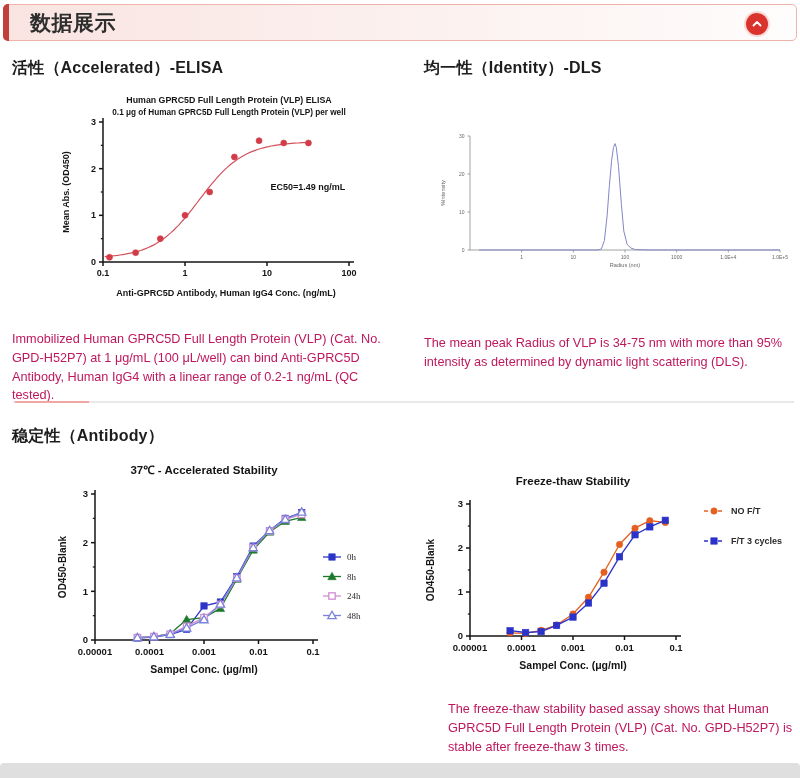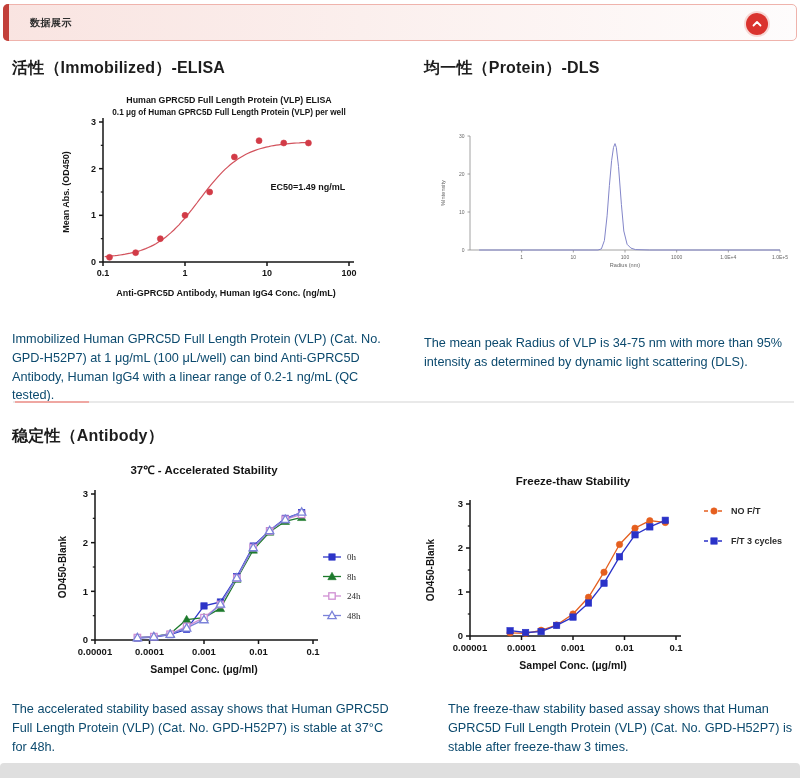--- a/index.html
+++ b/index.html
@@ -9,30 +9,30 @@
 
   
   .hdr {
     position:absolute; top:4px; left:3px; right:3px; height:37px;
     border:1px solid #efb3ac; border-radius:5px;
     background:linear-gradient(to right,#f9e4e1 0%,#fbefed 45%,#fefcfc 100%);
     display:flex; align-items:center;
   }
   .hdr-accent { position:absolute; left:-1px; top:-1px; bottom:-1px; width:6px;
     background:#c2403a; border-radius:5px 0 0 5px; }
-  .hdr-title { font-size:10px; font-weight:700; color:#2e2e2e; padding-left:26px; letter-spacing:.5px; }
+  .hdr-title { font-size:21px; font-weight:700; color:#2e2e2e; padding-left:26px; letter-spacing:.5px; }
   .collapse-btn {
     position:absolute; right:28px; top:8px; width:22px; height:22px; border:none;
     border-radius:50%; background:#da332e; cursor:pointer; display:flex; align-items:center; justify-content:center;
     box-shadow:0 0 0 2px #f7d9d6;
   }
   .collapse-btn svg { display:block; }
 
   h2.sec { position:absolute; font-size:16px; font-weight:700; color:#1d1d1d; letter-spacing:.2px; }
-  p.desc { position:absolute; font-size:12.7px; color:#0c4a6e; line-height:1.48; }
+  p.desc { position:absolute; font-size:12.7px; color:#be185d; line-height:1.48; }
 
   .chartbox { position:absolute; }
 
   .divider { position:absolute; top:401px; left:13px; right:6px; height:2px; background:#e9e9e9; }
   .divider-accent { position:absolute; left:2px; top:0; width:74px; height:2px; background:#efa7a2; }
 
   .bottom-strip { position:absolute; left:0; right:0; bottom:0; height:15px; background:#dfdfdf; border-radius:4px 4px 0 0; }
 </style>
 </head>
 <body>
@@ -42,22 +42,22 @@
   <header class="hdr">
     <span class="hdr-accent"></span>
     <span class="hdr-title">数据展示</span>
     <button class="collapse-btn" title="">
       <svg width="12" height="12" viewBox="0 0 12 12">
         <polyline points="2.5,7.5 6,4 9.5,7.5" fill="none" stroke="#ffffff" stroke-width="1.8" stroke-linecap="round" stroke-linejoin="round"></polyline>
       </svg>
     </button>
   </header>
 
-  <h2 class="sec" style="left:12px; top:58px;">活性（Immobilized）-ELISA</h2>
-  <h2 class="sec" style="left:424px; top:58px;">均一性（Protein）-DLS</h2>
+  <h2 class="sec" style="left:12px; top:58px;">活性（Accelerated）-ELISA</h2>
+  <h2 class="sec" style="left:424px; top:58px;">均一性（Identity）-DLS</h2>
 
   <div class="chartbox" style="left:57px; top:92px;" id="chart-0"><svg width="336" height="216" viewBox="0 0 336 216">
         <line x1="46" y1="26" x2="46" y2="170" stroke="#141414" stroke-width="1.5"></line>
         <line x1="46" y1="170" x2="297" y2="170" stroke="#141414" stroke-width="1.5"></line>
         <line x1="46" y1="170" x2="46" y2="174" stroke="#141414" stroke-width="1.5"></line>
         <text x="46" y="184" font-size="9" fill="#141414" font-weight="700" text-anchor="middle" font-family="&quot;Liberation Sans&quot;, sans-serif">0.1</text>
         <line x1="128" y1="170" x2="128" y2="174" stroke="#141414" stroke-width="1.5"></line>
         <text x="128" y="184" font-size="9" fill="#141414" font-weight="700" text-anchor="middle" font-family="&quot;Liberation Sans&quot;, sans-serif">1</text>
         <line x1="210" y1="170" x2="210" y2="174" stroke="#141414" stroke-width="1.5"></line>
         <text x="210" y="184" font-size="9" fill="#141414" font-weight="700" text-anchor="middle" font-family="&quot;Liberation Sans&quot;, sans-serif">10</text>
@@ -267,17 +267,16 @@
         <rect x="226.60512723246507" y="65.67999999999999" width="6.4" height="6.4" fill="#2a32c8" stroke="#2a32c8" stroke-width="0.6"></rect>
         <rect x="242.10817200916009" y="59.08000000000001" width="6.4" height="6.4" fill="#2a32c8" stroke="#2a32c8" stroke-width="0.6"></rect>
         <line x1="284" y1="53" x2="304" y2="53" stroke="#e55f1f" stroke-width="1.3" stroke-dasharray="4,3"></line>
         <circle cx="294" cy="53" r="3.2" fill="#e55f1f" stroke="#e55f1f" stroke-width="0.6"></circle>
         <text x="311" y="53" font-size="9" fill="#2b2b2b" font-weight="700" text-anchor="start" font-family="&quot;Liberation Sans&quot;, sans-serif" dy="0.35em">NO F/T</text>
         <line x1="284" y1="83" x2="304" y2="83" stroke="#2a32c8" stroke-width="1.3" stroke-dasharray="4,3"></line>
         <rect x="290.8" y="79.8" width="6.4" height="6.4" fill="#2a32c8" stroke="#2a32c8" stroke-width="0.6"></rect>
         <text x="311" y="83" font-size="9" fill="#2b2b2b" font-weight="700" text-anchor="start" font-family="&quot;Liberation Sans&quot;, sans-serif" dy="0.35em">F/T 3 cycles</text>
       </svg></div>
 
-  <p class="desc" style="left:12px; top:700px; width:380px;">The accelerated stability based assay shows that Human GPRC5D Full Length Protein (VLP) (Cat. No. GPD-H52P7) is stable at 37°C for 48h.</p>
   <p class="desc" style="left:448px; top:700px; width:368px;">The freeze-thaw stability based assay shows that Human GPRC5D Full Length Protein (VLP) (Cat. No. GPD-H52P7) is stable after freeze-thaw 3 times.</p>
 
   <footer class="bottom-strip"></footer>
 </div>
 
 </body></html>

